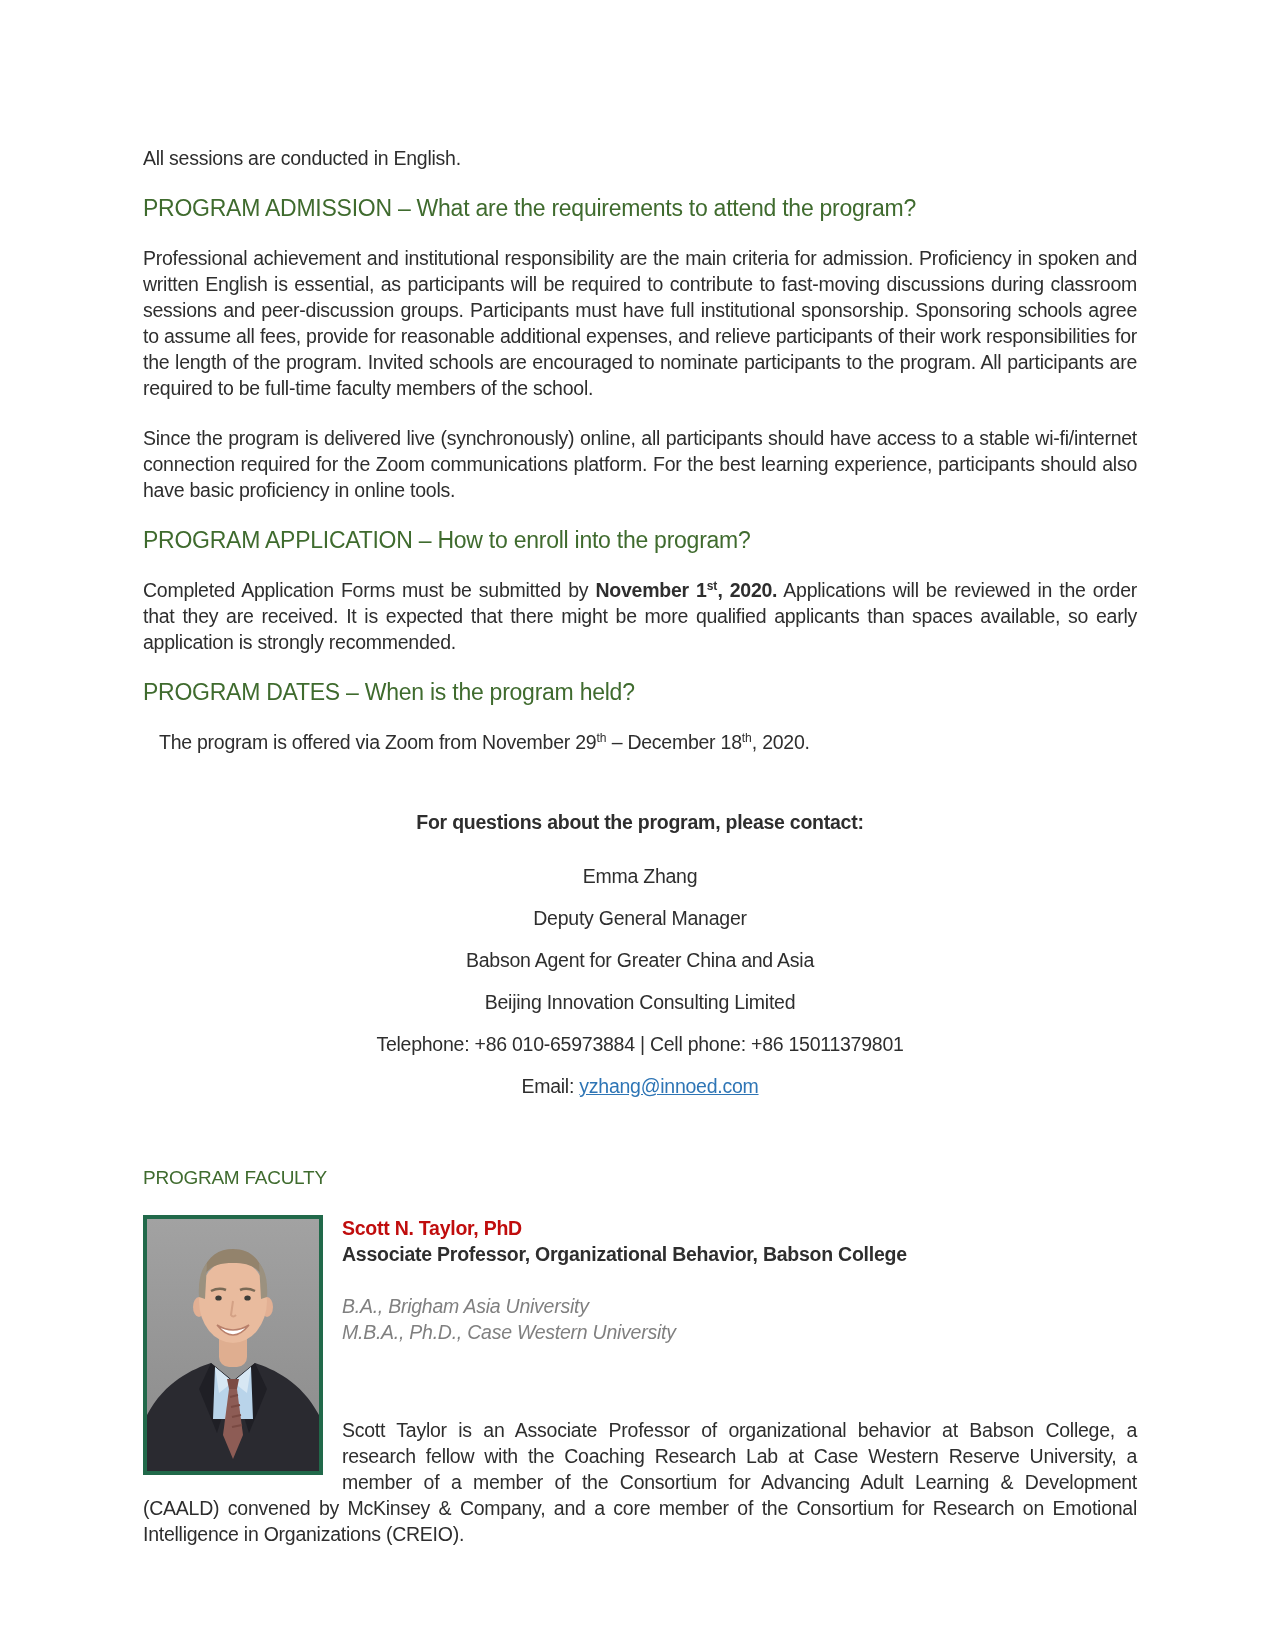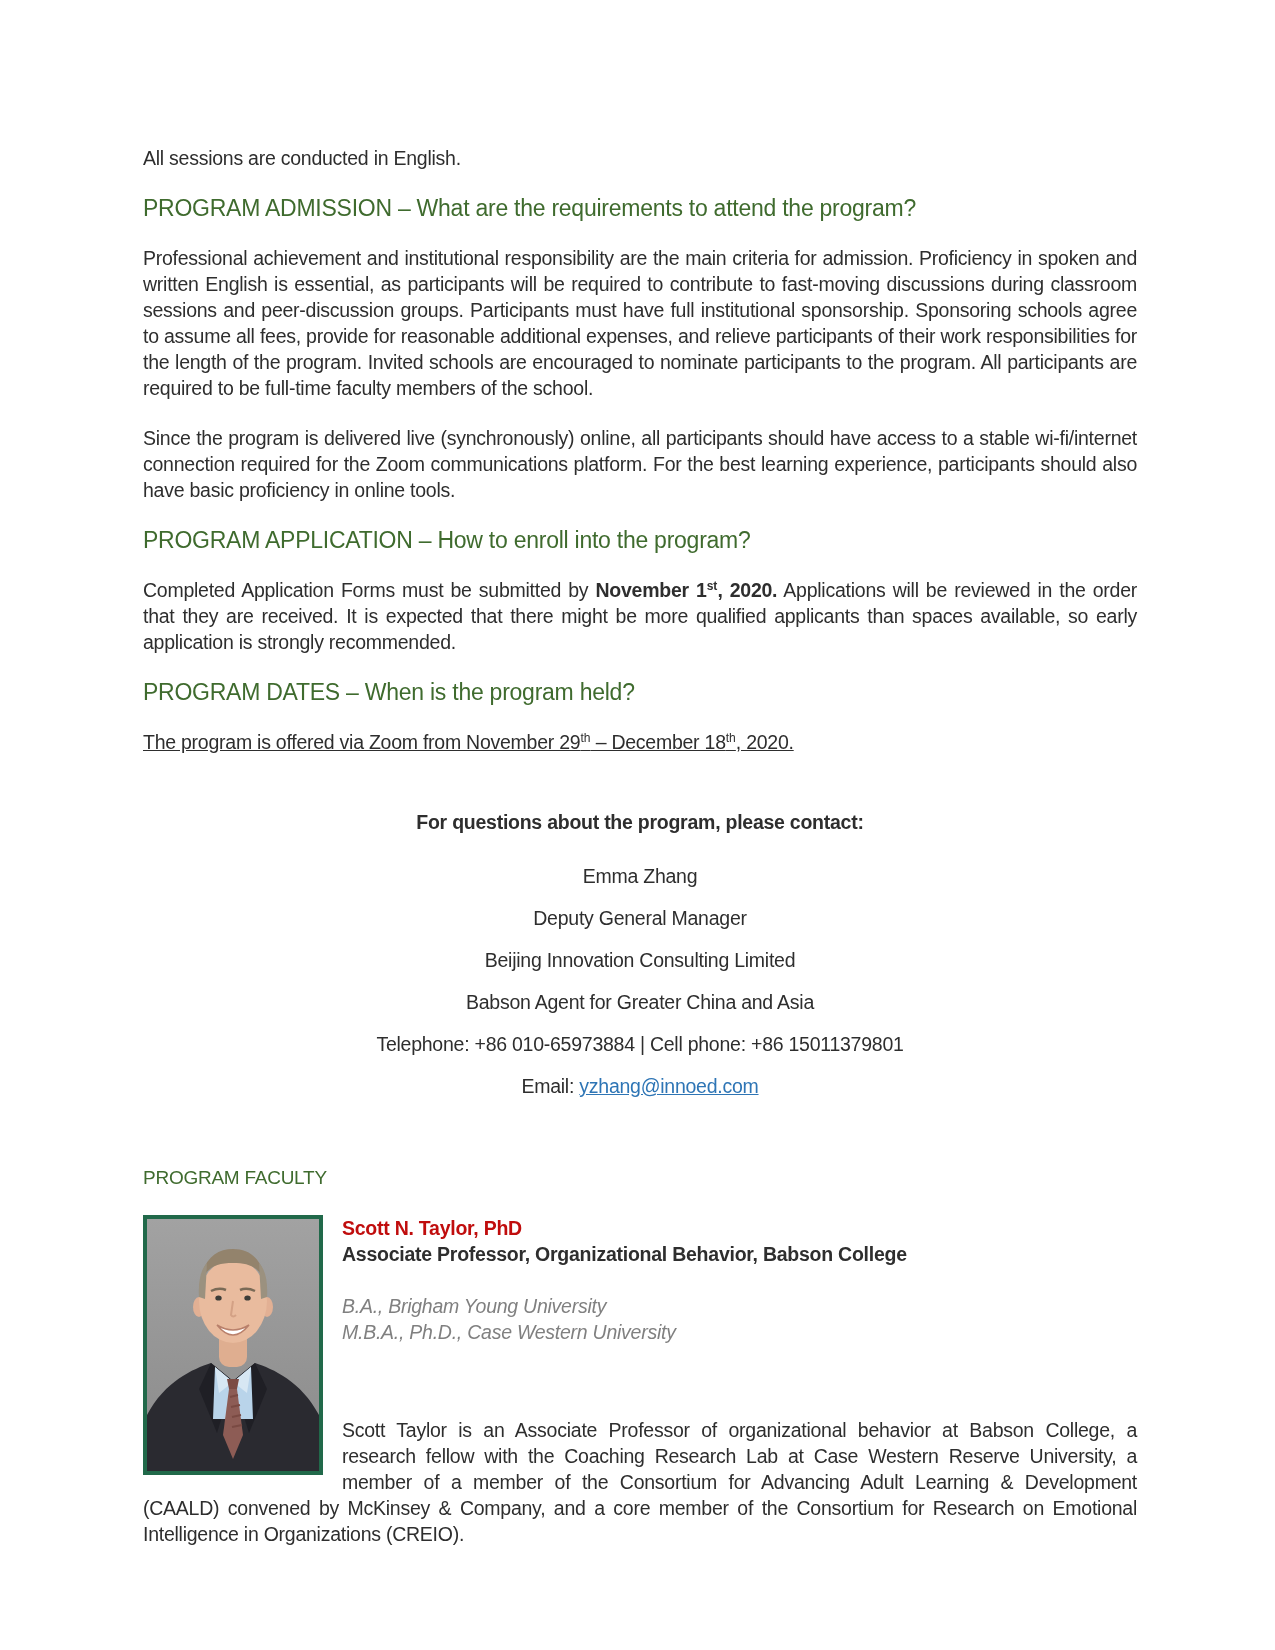--- a/index.html
+++ b/index.html
@@ -25,21 +25,21 @@
   }
   p { margin: 0; }
   .intro { margin: 0; }
   .section-heading {
     margin: 24px 0 0 0;
     font-size: 23px;
     font-weight: normal;
     color: var(--heading-green);
   }
   .body-para { margin: 24px 0 0 0; text-align: justify; }
-  .dates-line { margin: 24px 0 0 0; text-decoration: underline; }
+  .dates-line { margin: 24px 0 0 16px; }
   sup {
     font-size: 0.62em;
     line-height: 0;
     vertical-align: super;
     letter-spacing: 0;
   }
   .contact-heading {
     margin: 54px 0 0 0;
     font-weight: bold;
     text-align: center;
@@ -95,22 +95,22 @@
   <p class="section-heading">PROGRAM APPLICATION – How to enroll into the program?</p>
   <p class="body-para"><span>Completed Application Forms must be submitted by </span><b><span>November 1</span><sup>st</sup><span>, 2020.</span></b><span> Applications will be reviewed in the order that they are received. It is expected that there might be more qualified applicants than spaces available, so early application is strongly recommended.</span></p>
 
   <p class="section-heading">PROGRAM DATES – When is the program held?</p>
   <p class="dates-line"><span>The program is offered via Zoom from November 29</span><sup>th</sup><span> – December 18</span><sup>th</sup><span>, 2020.</span></p>
 
   <p class="contact-heading">For questions about the program, please contact:</p>
   <div class="contact-block">
     <p>Emma Zhang</p>
     <p>Deputy General Manager</p>
+    <p>Babson Agent for Greater China and Asia</p>
     <p>Beijing Innovation Consulting Limited</p>
-    <p>Babson Agent for Greater China and Asia</p>
     <p>Telephone: +86 010-65973884 | Cell phone: +86 15011379801</p>
     <p><span>Email: </span><a class="email-link">yzhang@innoed.com</a></p>
   </div>
 
   <p class="faculty-heading">PROGRAM FACULTY</p>
 
   <div class="faculty-section">
     <div class="photo-frame">
       <svg viewBox="0 0 172 252" preserveAspectRatio="xMidYMid slice" role="img">
         <defs>
@@ -152,19 +152,19 @@
 
         <path d="M86,82 L84,96 Q86,99 89,96" stroke="#d3a185" stroke-width="2" fill="none"></path>
 
         <path d="M70,106 Q86,116 102,106 Q86,126 70,106 Z" fill="#ffffff" stroke="#b9806b" stroke-width="1.5"></path>
       </svg>
     </div>
 
     <p class="faculty-name">Scott N. Taylor, PhD</p>
     <p class="faculty-title">Associate Professor, Organizational Behavior, Babson College</p>
     <div class="faculty-credentials">
-      <p>B.A., Brigham Young University</p>
+      <p>B.A., Brigham Asia University</p>
       <p>M.B.A., Ph.D., Case Western University</p>
     </div>
     <p class="faculty-bio">Scott Taylor is an Associate Professor of organizational behavior at Babson College, a research fellow with the Coaching Research Lab at Case Western Reserve University, a member of a member of the Consortium for Advancing Adult Learning &amp; Development (CAALD) convened by McKinsey &amp; Company, and a core member of the Consortium for Research on Emotional Intelligence in Organizations (CREIO).</p>
   </div>
 
 </div>
 
 </body></html>

